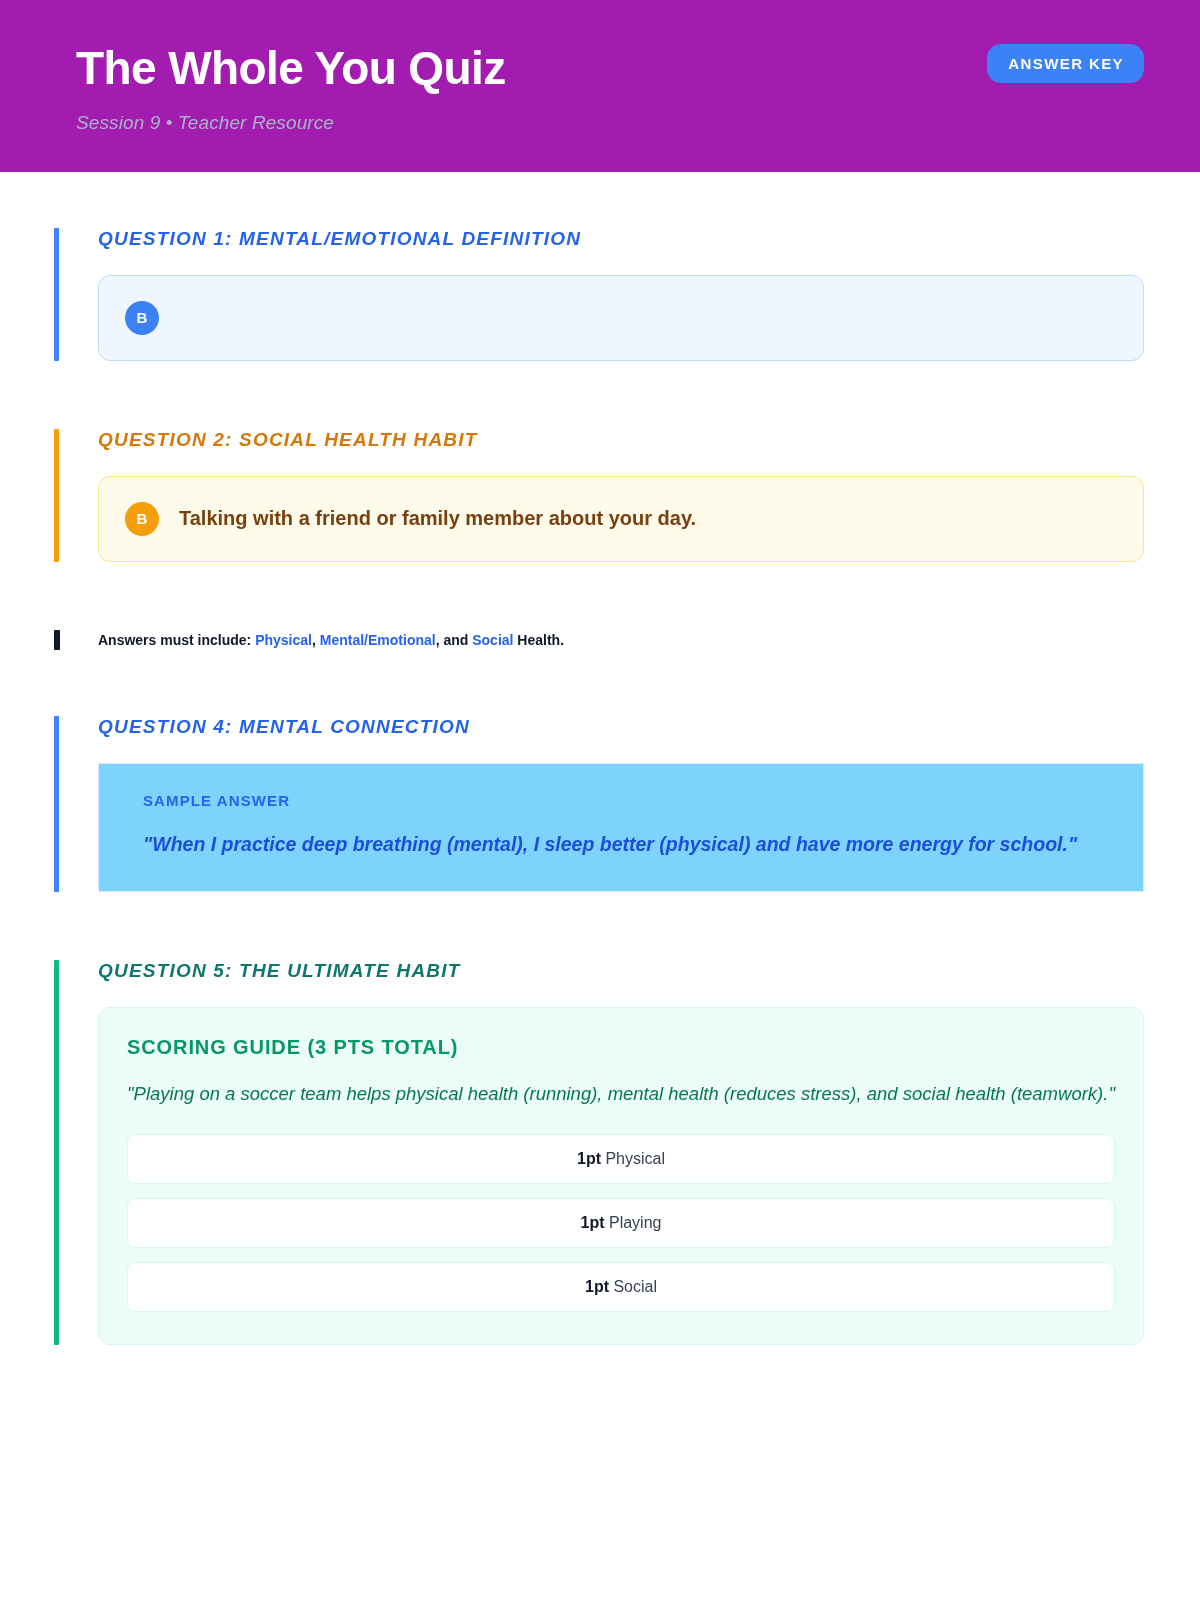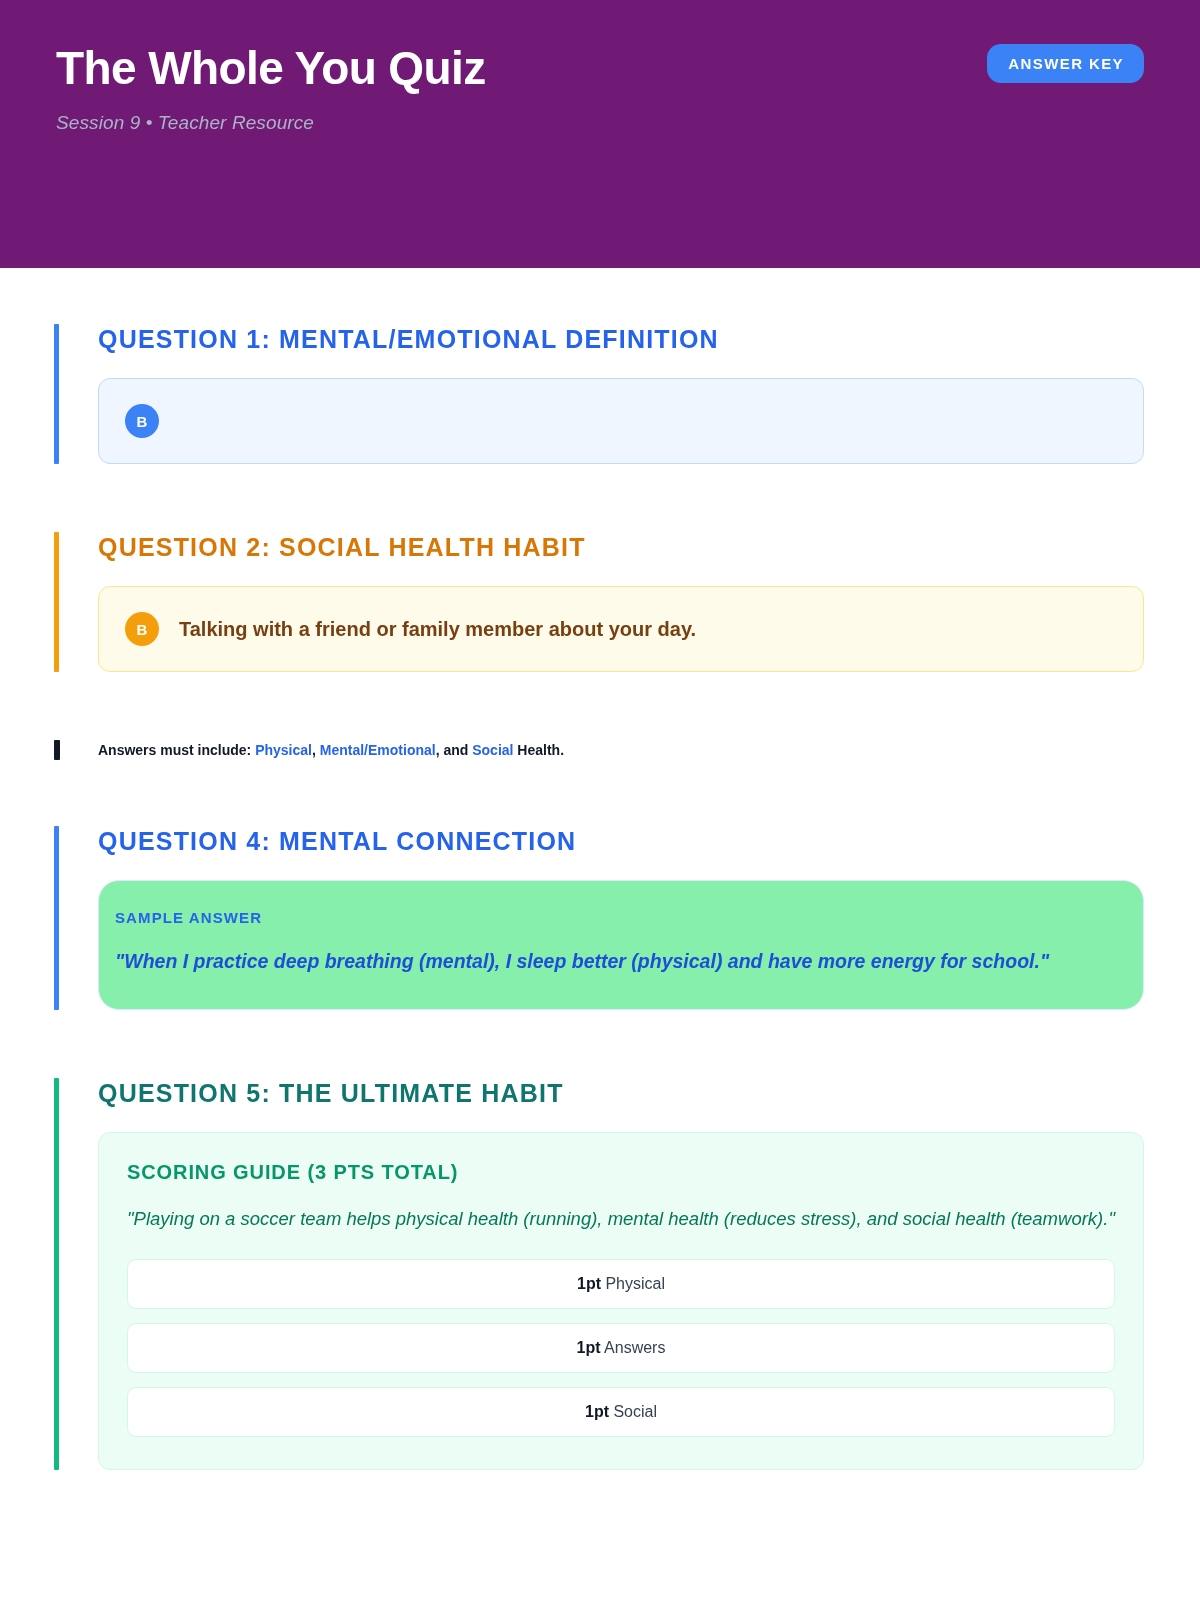--- a/index.html
+++ b/index.html
@@ -9,25 +9,25 @@
   body {
     width: 1200px;
     min-height: 1600px;
     background: #ffffff;
     font-family: "Liberation Sans", sans-serif;
     -webkit-font-smoothing: antialiased;
   }
 
   
   .header {
-    background: #701a75;
-    padding: 44px 56px 46px 56px;
+    background: #a21caf;
+    padding: 44px 56px 46px 76px;
     position: relative;
     box-sizing: border-box;
-    height: 268px;
+    height: 172px;
   }
   .header-row {
     display: flex;
     align-items: flex-start;
     justify-content: space-between;
   }
   .page-title {
     font-size: 46px;
     font-weight: 700;
     color: #ffffff;
@@ -70,26 +70,27 @@
     left: 0;
     top: 0;
     bottom: 0;
     width: 5px;
     border-radius: 1px;
   }
   .q-block.q3 { margin-bottom: 66px; }
   .q-block.q3 .accent-bar { width: 6px; }
 
   .q-heading {
-    font-size: 25px;
+    font-size: 19px;
     font-weight: 700;
     letter-spacing: 1.2px;
     text-transform: uppercase;
     margin: 0 0 24px 0;
     line-height: 1.2;
+    font-style: italic;
   }
 
   
   .choice-card {
     border-radius: 12px;
     border: 1px solid;
     padding: 25px 26px;
     display: flex;
     align-items: center;
     gap: 20px;
@@ -136,24 +137,24 @@
     font-weight: 700;
     color: #111827;
     line-height: 1.45;
   }
   .plain-answer .hl { color: #2563eb; }
 
   
   .theme-blue2 .accent-bar { background: #3b82f6; }
   .theme-blue2 .q-heading { color: #2563eb; }
   .sample-card {
-    background: #86efac;
+    background: #7dd3fc;
     border: 1px solid #dbeafe;
-    border-radius: 21px;
-    padding: 28px 28px 32px 16px;
+    border-radius: 0;
+    padding: 28px 28px 32px 44px;
     box-sizing: border-box;
   }
   .sample-label {
     font-size: 15px;
     font-weight: 700;
     letter-spacing: 1.1px;
     text-transform: uppercase;
     color: #2563eb;
     margin-bottom: 20px;
   }
@@ -259,19 +260,19 @@
   </section>
 
   <section class="q-block theme-green">
     <div class="accent-bar"></div>
     <h2 class="q-heading">QUESTION 5: THE ULTIMATE HABIT</h2>
     <div class="scoring-card">
       <div class="scoring-label">SCORING GUIDE (3 PTS TOTAL)</div>
       <div class="scoring-text">"Playing on a soccer team helps physical health (running), mental health (reduces stress), and social health (teamwork)."</div>
       <div class="points-row">
         <div class="point-chip"><span class="pts">1pt</span><span> Physical</span></div>
-        <div class="point-chip"><span class="pts">1pt</span><span> Answers</span></div>
+        <div class="point-chip"><span class="pts">1pt</span><span> Playing</span></div>
         <div class="point-chip"><span class="pts">1pt</span><span> Social</span></div>
       </div>
     </div>
   </section>
 
 </main>
 
 </body></html>

